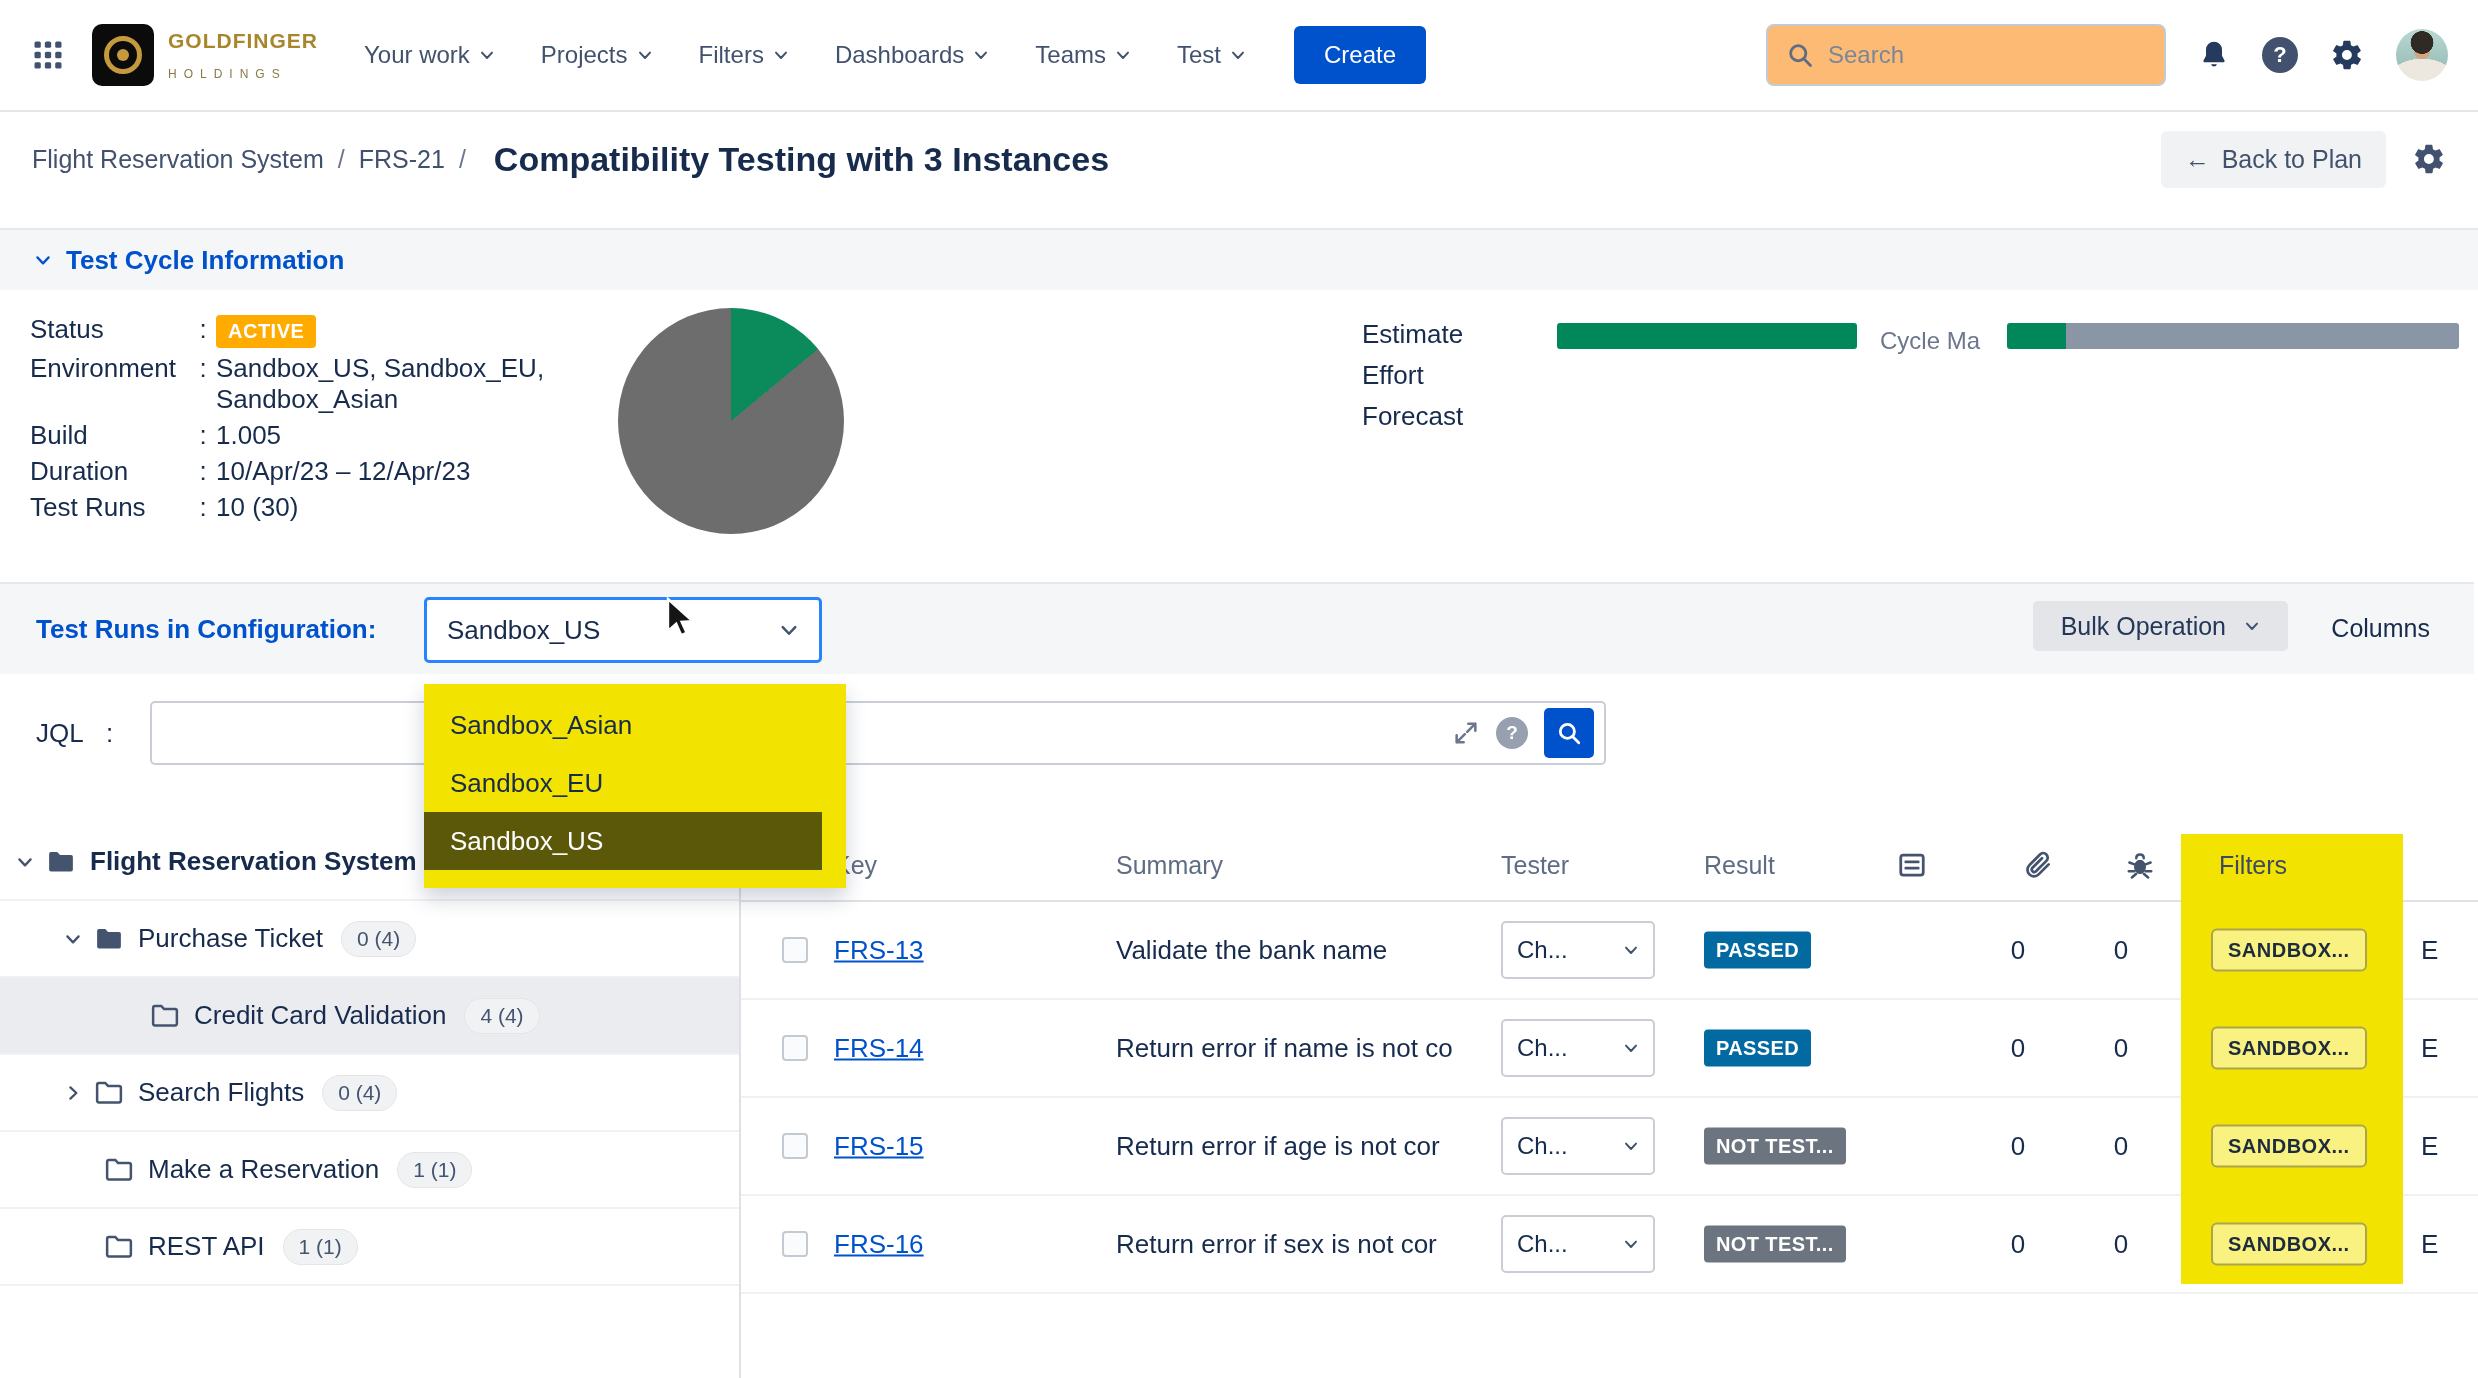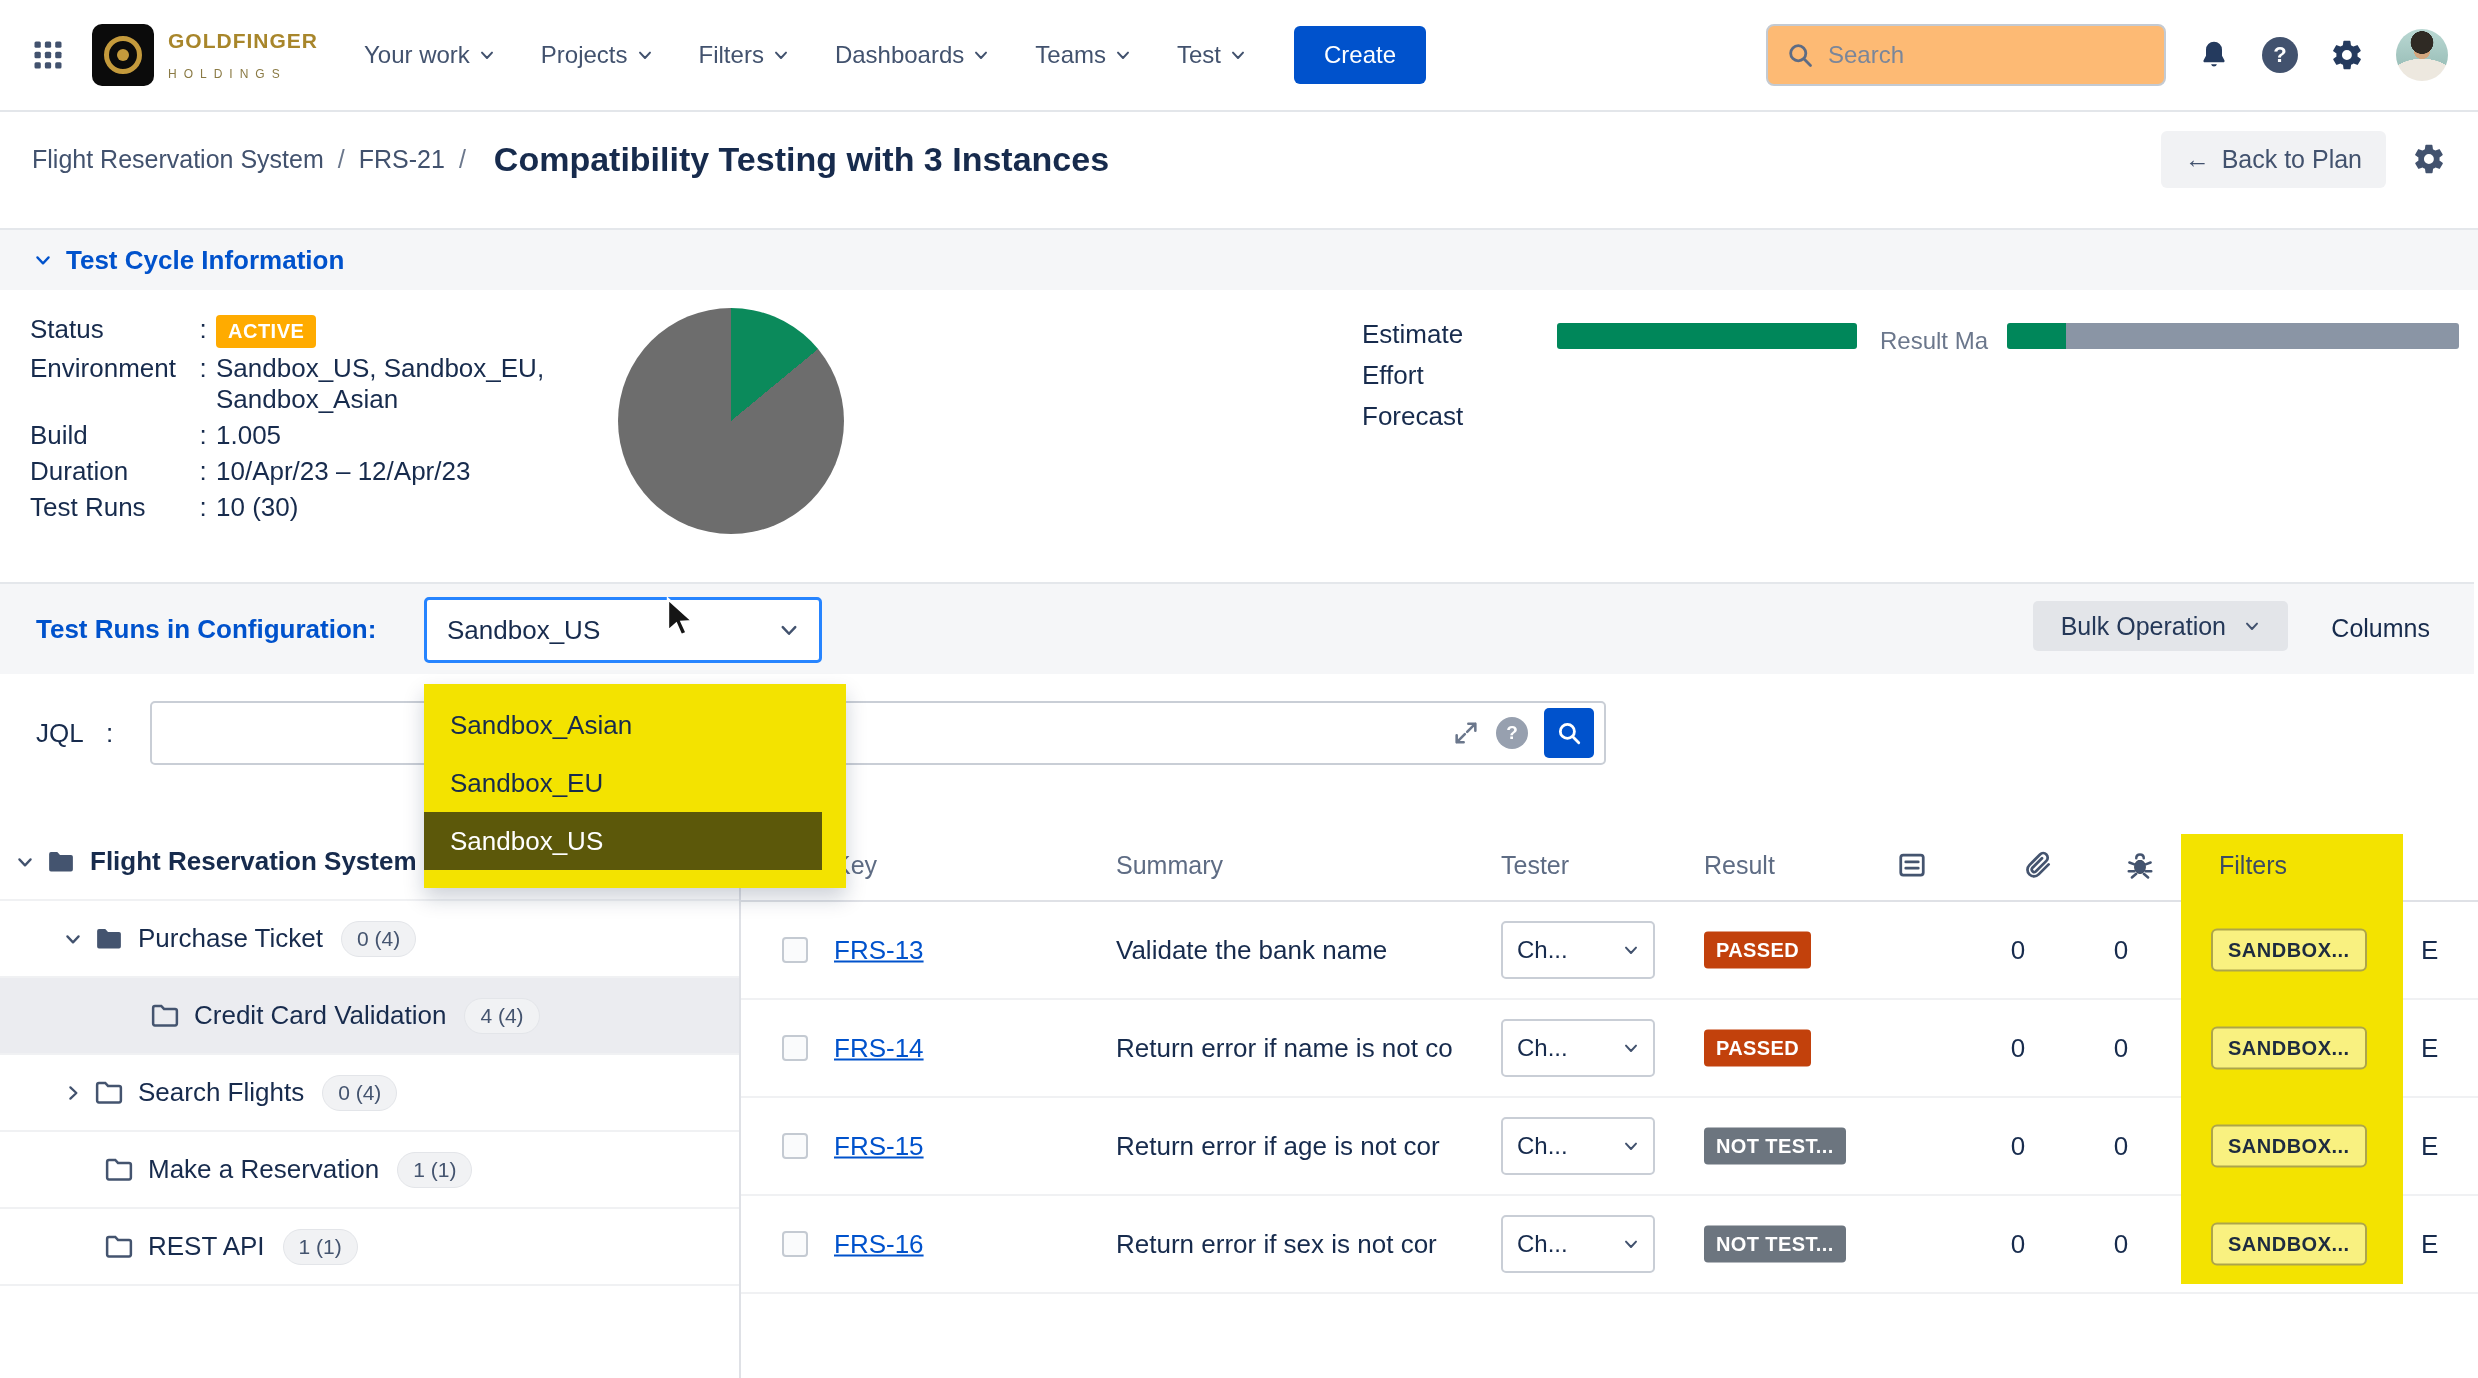--- a/index.html
+++ b/index.html
@@ -115,21 +115,21 @@
   .c-result { left:963px; }
   .c-com { left:1251px; width:52px; text-align:center; }
   .c-att { left:1354px; width:52px; text-align:center; }
   .c-inst { left:1470px; z-index:5; }
   .c-exec { left:1680px; }
   .h-key { left:93px; } .h-sum { left:375px; } .h-tester { left:760px; } .h-result { left:963px; }
   .h-com { left:1156px; color:#44546F; } .h-att { left:1282px; color:#44546F; } .h-bug { left:1384px; color:#44546F; }
   .h-inst { left:1478px; z-index:5; color:#3c4b63; }
   .key-link { color:#0052CC; text-decoration:underline; font-weight:500; cursor:pointer; }
   .loz { display:inline-block; font-size:20px; font-weight:700; color:#fff; padding:7px 12px; border-radius:4px; letter-spacing:.4px; white-space:nowrap; }
-  .loz-green { background:#c2410c; }
+  .loz-green { background:#0369a1; }
   .loz-gray { background:#6C757F; }
   .inst-pill { display:inline-block; background:rgba(255,255,255,.5); border:2px solid #ADA54A; border-radius:6px; color:#1d2b3f; font-size:20px; font-weight:700; letter-spacing:.5px; padding:8px 15px; white-space:nowrap; }
   .inst-highlight { position:absolute; left:1440px; top:44px; width:222px; height:450px; background:#F3E300; z-index:4; }
 </style>
 </head>
 <body>
 
 <div id="app">
 
   <header class="navbar">
@@ -267,21 +267,21 @@
     </div>
 
     <div class="pie"></div>
 
     <div class="metrics">
       <div>Estimate</div>
       <div>Effort</div>
       <div>Forecast</div>
     </div>
     <div class="bar1"></div>
-    <div class="assignee">Result Ma</div>
+    <div class="assignee">Cycle Ma</div>
     <div class="bar2"></div>
   </section>
 
   <div class="config-band">
     <span class="config-label">Test Runs in Configuration:</span>
     <div class="config-select">
       <span class="sel-text">Sandbox_US</span>
       <svg class="chev" width="20" height="20" viewBox="0 0 24 24">
           <path d="M4.5 8.5l7.5 8 7.5-8" fill="none" stroke="currentColor" stroke-width="3" stroke-linecap="round" stroke-linejoin="round"></path>
         </svg>

